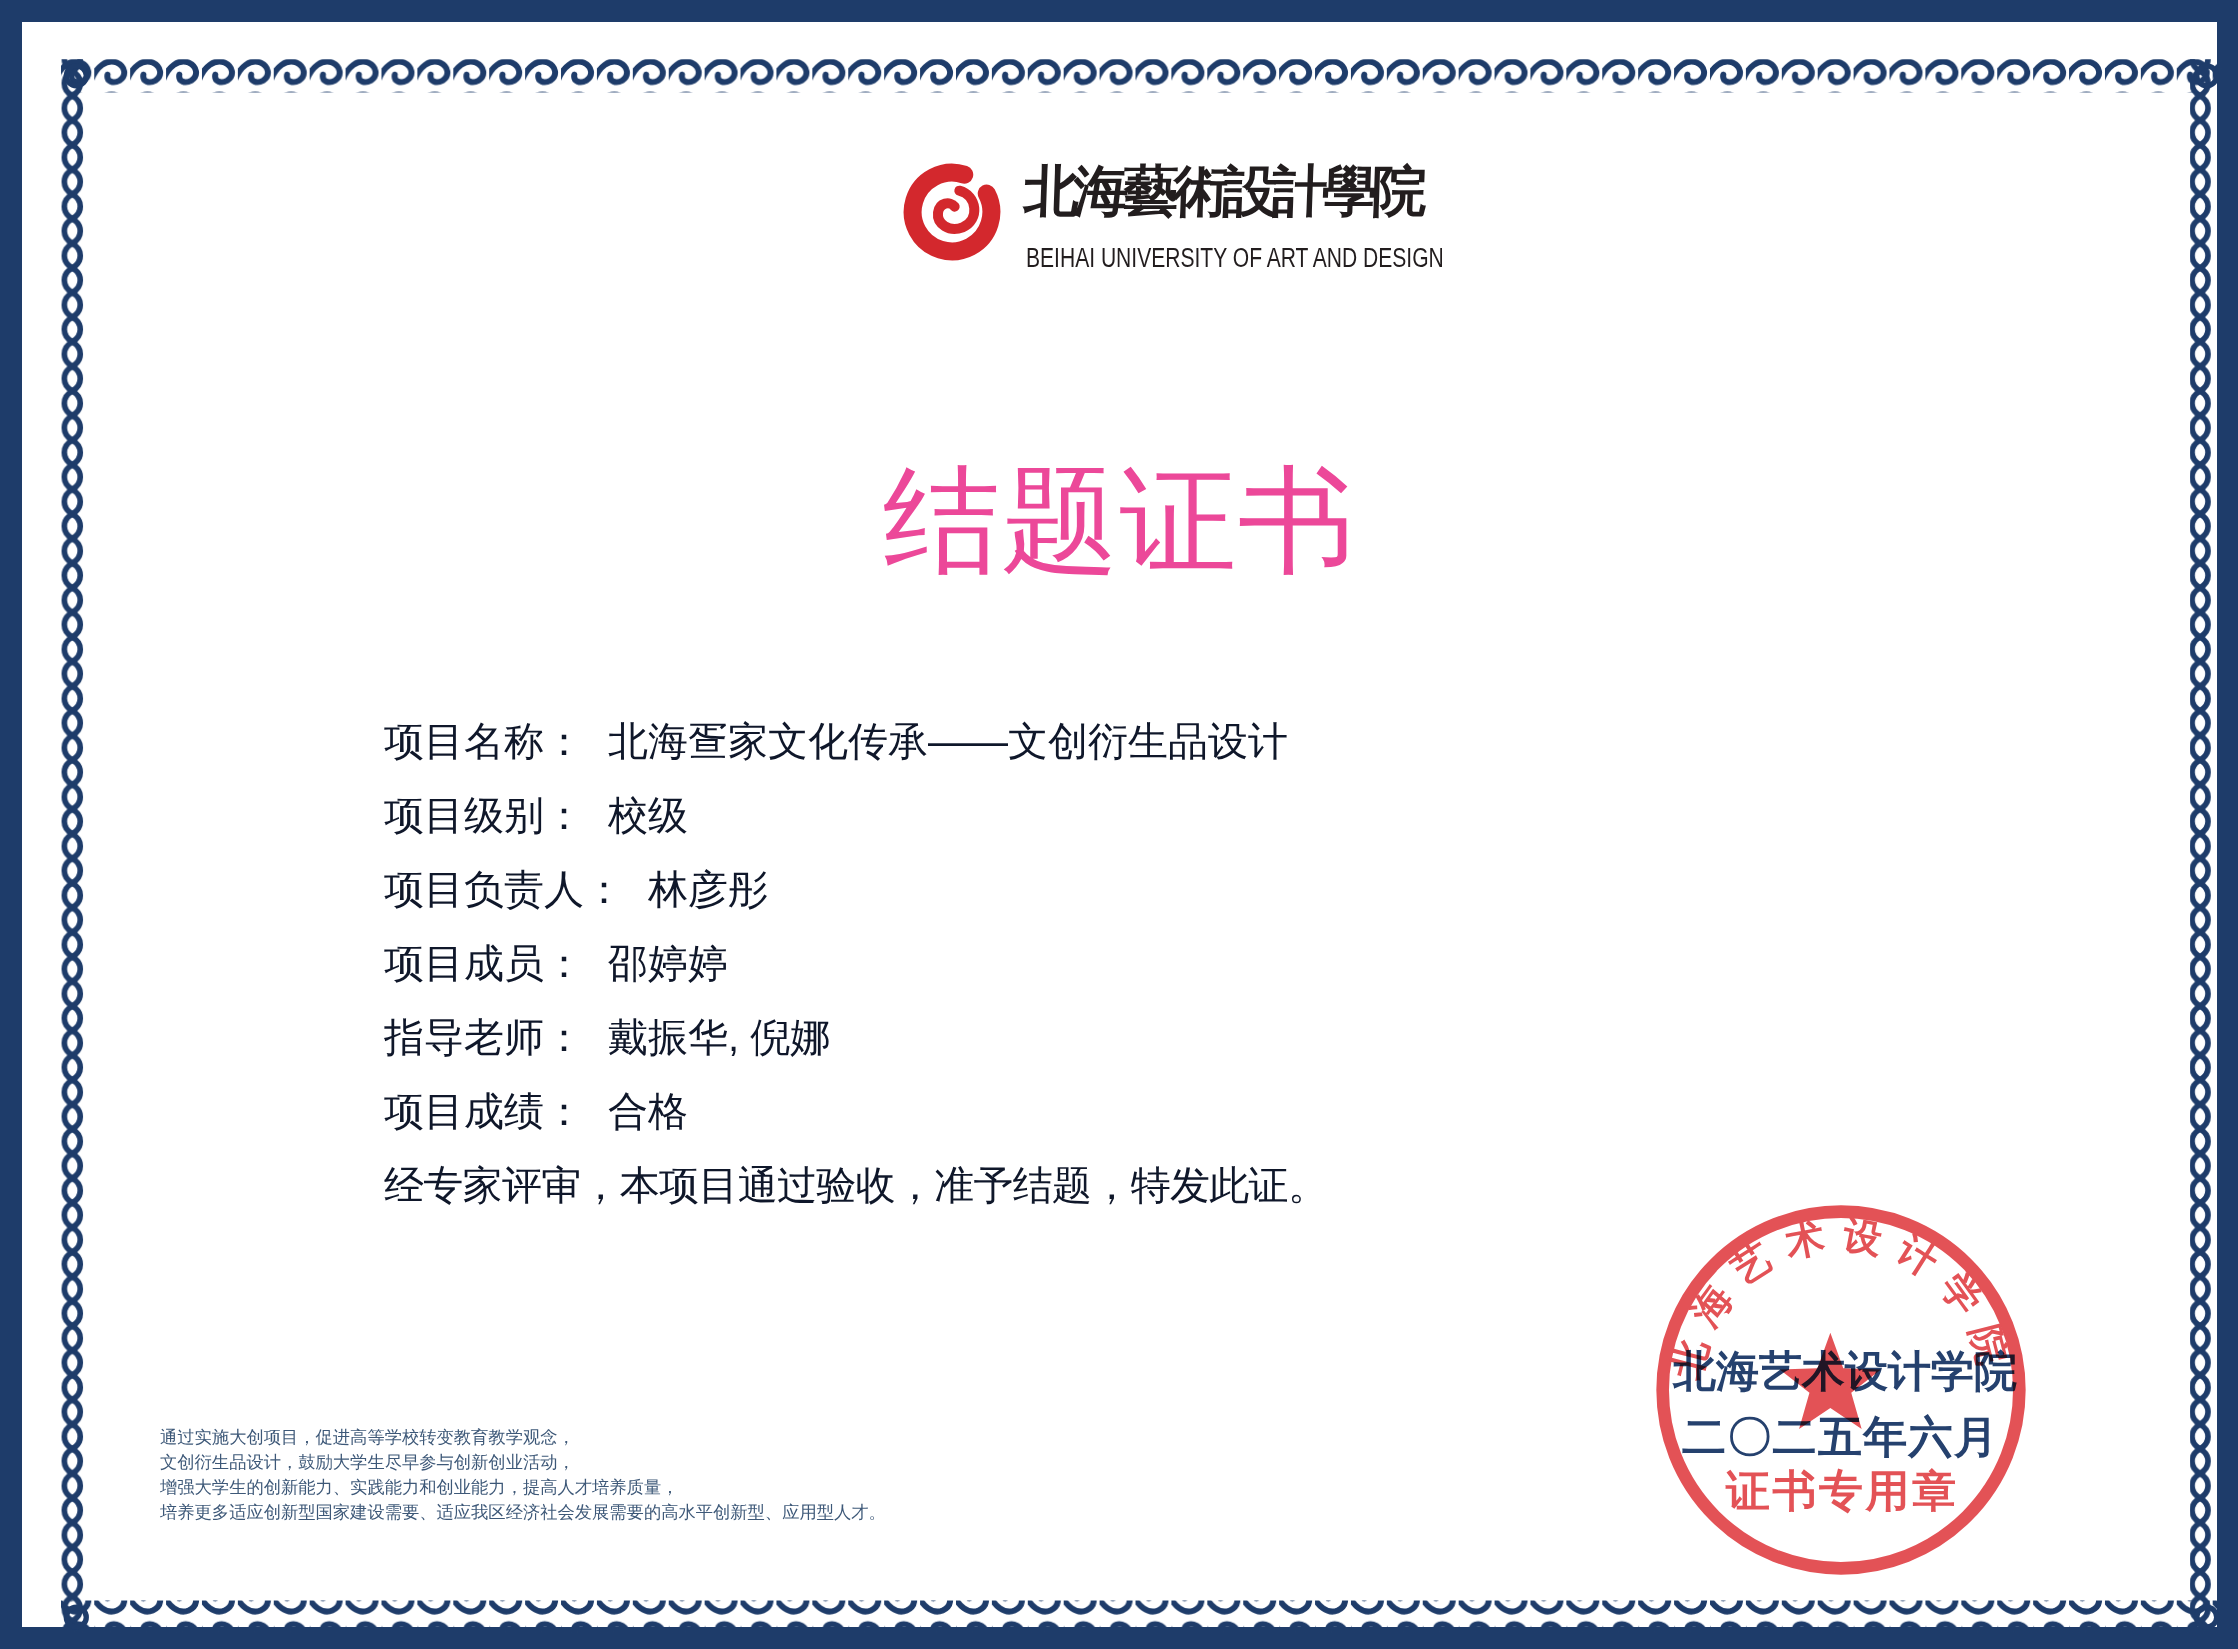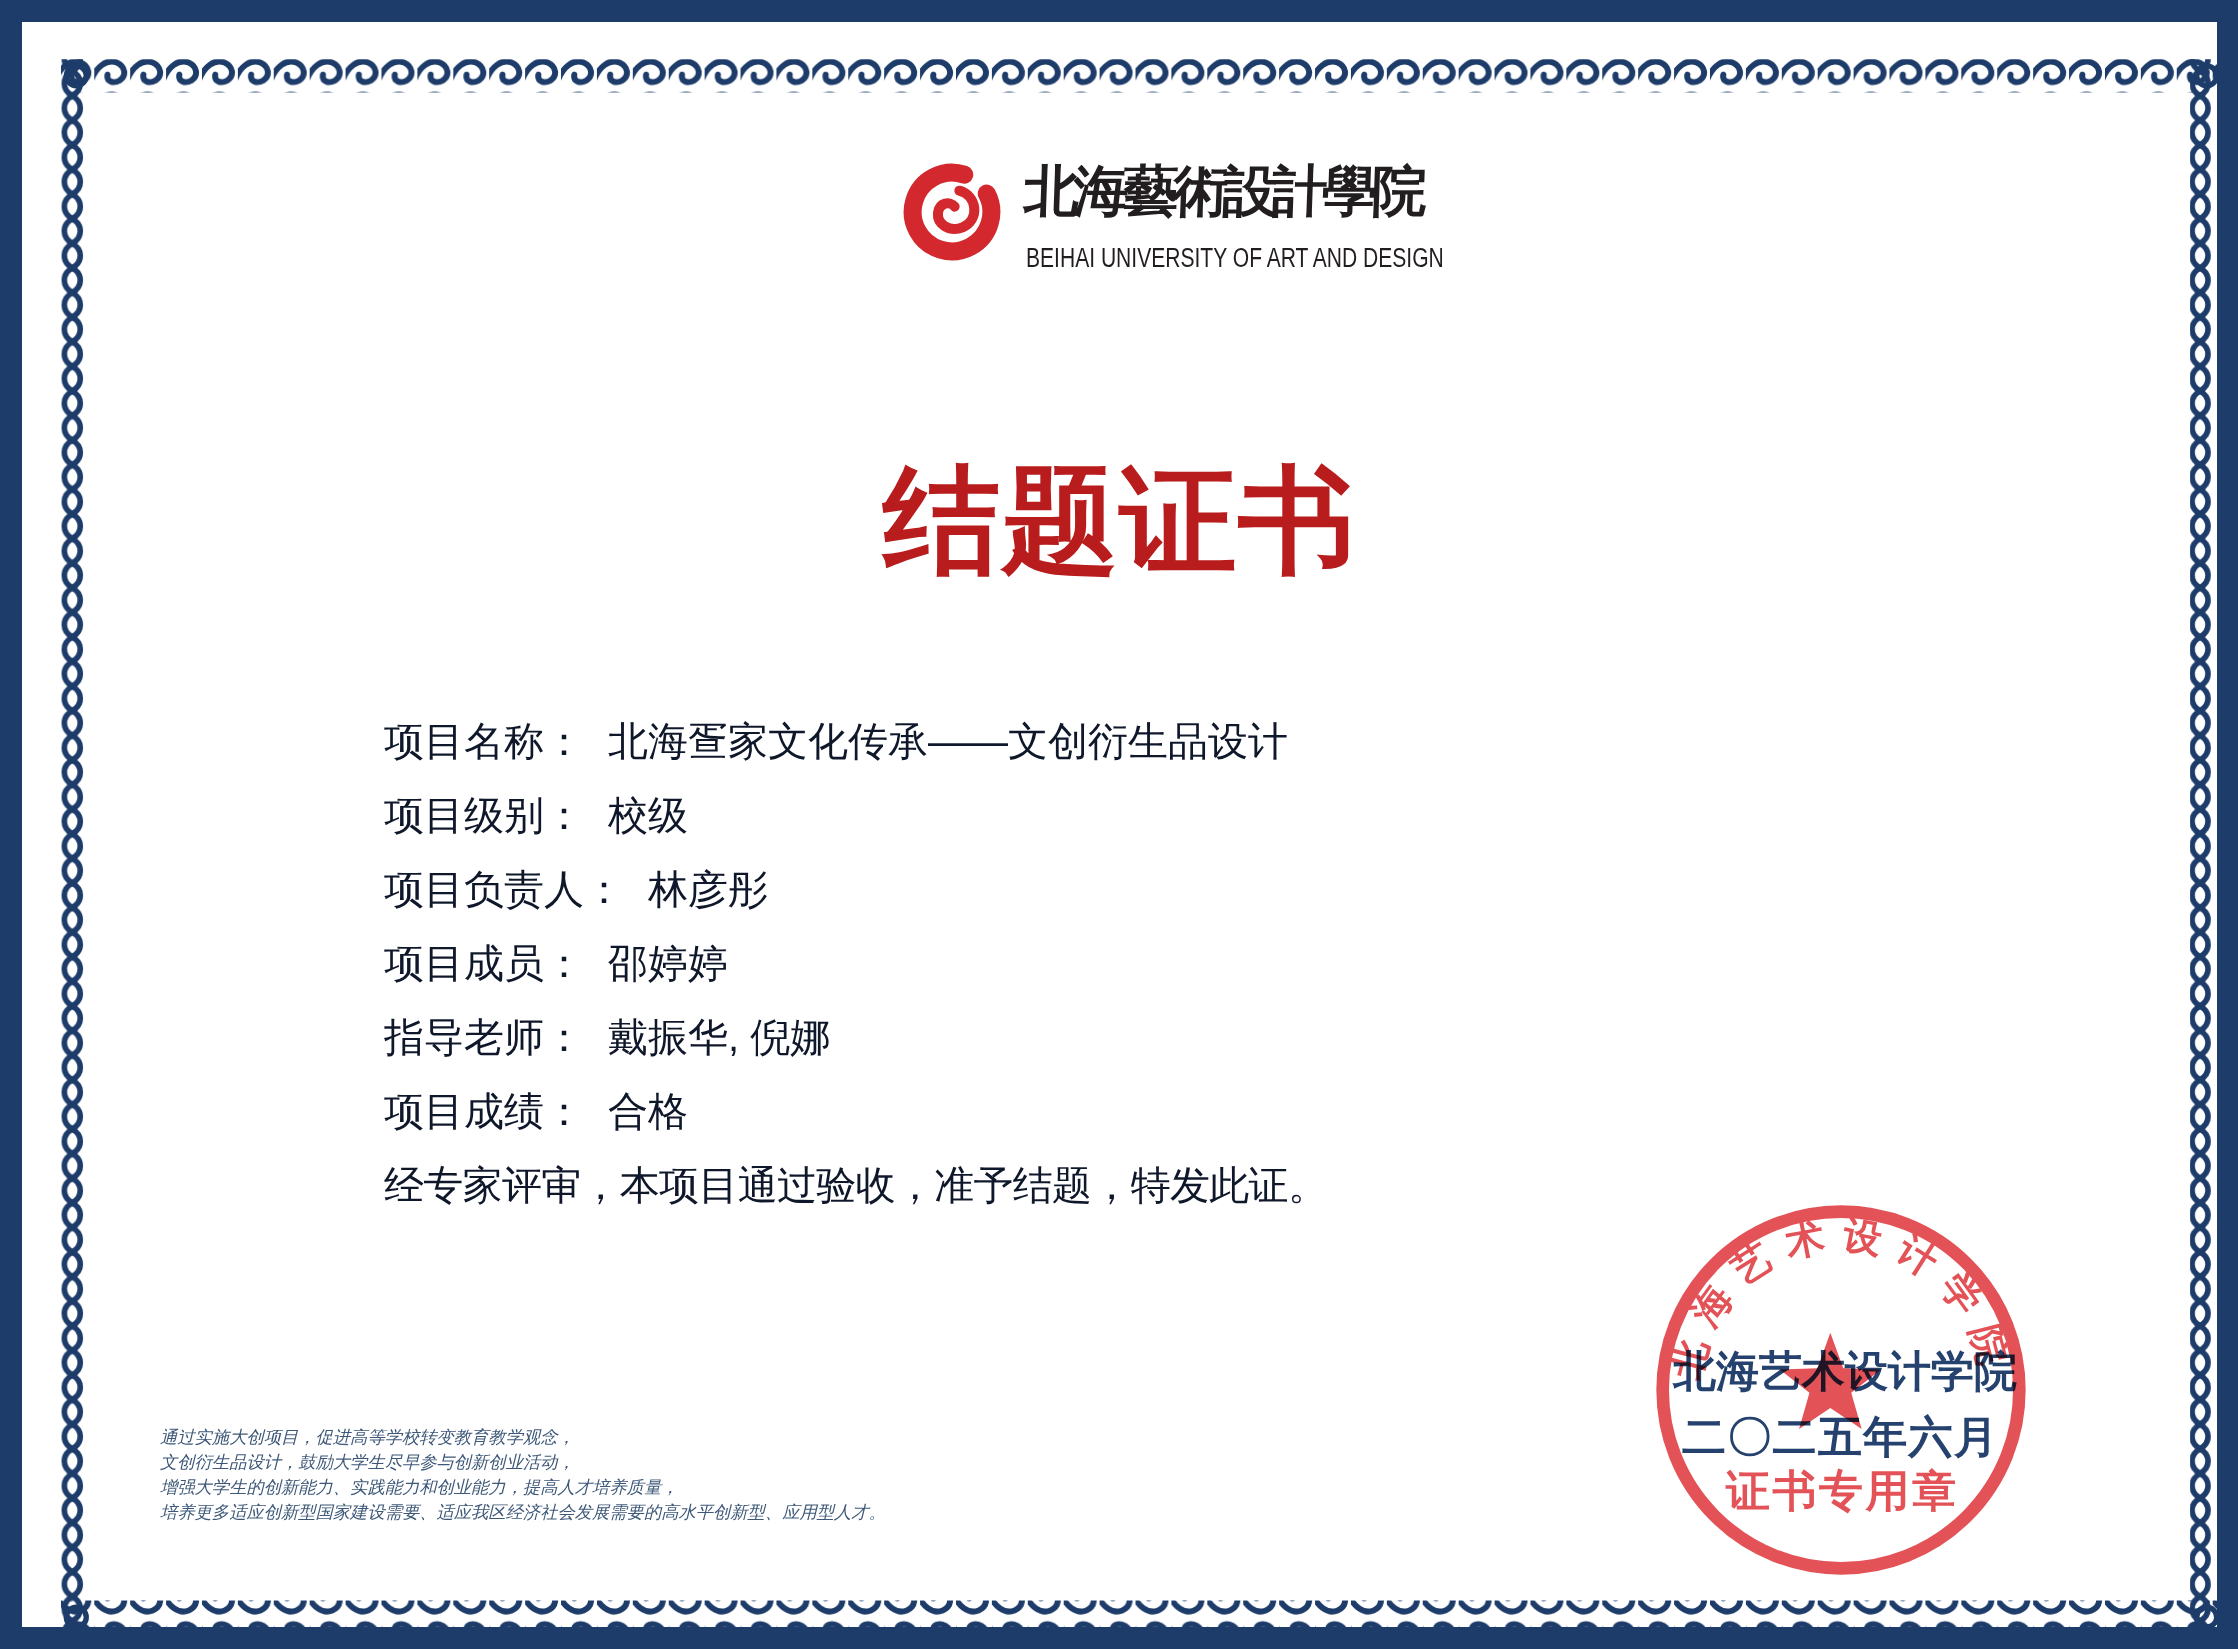--- a/index.html
+++ b/index.html
@@ -21,37 +21,37 @@
              font-family: "Liberation Sans", sans-serif; font-weight: 400;
              font-size: 27px; letter-spacing: 0px; color: #221d1e;
              transform: scaleX(0.78); transform-origin: left top; }
 
   
   .title-line1 { position: absolute; left: 0; right: 0; top: 321px; text-align: center;
                  font-family: "Liberation Serif", serif; font-weight: 700;
                  font-size: 100px; letter-spacing: -6.7px; line-height: 1;
                  color: #1c3e6d; white-space: nowrap; }
   .title-line2 { position: absolute; left: 0; right: 0; top: 441px; text-align: center;
-                 font-family: "Liberation Serif", serif; font-weight: 700;
+                 font-family: "Liberation Serif", serif; font-weight: 400;
                  font-size: 117px; letter-spacing: 1.3px; line-height: 1;
-                 color: #b91c1c; white-space: nowrap; }
+                 color: #ec4899; white-space: nowrap; }
 
   
   .body-block { position: absolute; left: 362px; top: 682px; width: 1530px; }
   .field-row { height: 74px; line-height: 74px; font-size: 40px;
                letter-spacing: 0px; color: #0f172a; white-space: nowrap;
                font-family: "Liberation Sans", sans-serif; }
   .field-row .f-value { margin-left: 24px; }
   .field-row.closing { letter-spacing: -0.7px; }
 
   
   .footnote { position: absolute; left: 138px; top: 1403px;
               font-family: "Liberation Serif", serif; font-size: 17.3px;
               line-height: 25px; color: #3d5878; letter-spacing: 0px;
-              white-space: nowrap; font-style: italic; }
+              white-space: nowrap; }
 
   
   .seal-svg { position: absolute; left: 1634px; top: 1183px; width: 370px; height: 370px;
               opacity: 0.95; }
   .sig-line { position: absolute; font-family: "Liberation Serif", serif;
               font-weight: 600; color: #25416e; white-space: nowrap;
               mix-blend-mode: multiply; line-height: 1; }
   .sig-institution { left: 1651px; top: 1328px; font-size: 43px; letter-spacing: 0px; }
   .sig-date { left: 1660px; top: 1394px; font-size: 44px; letter-spacing: 1.3px; }
 </style>

